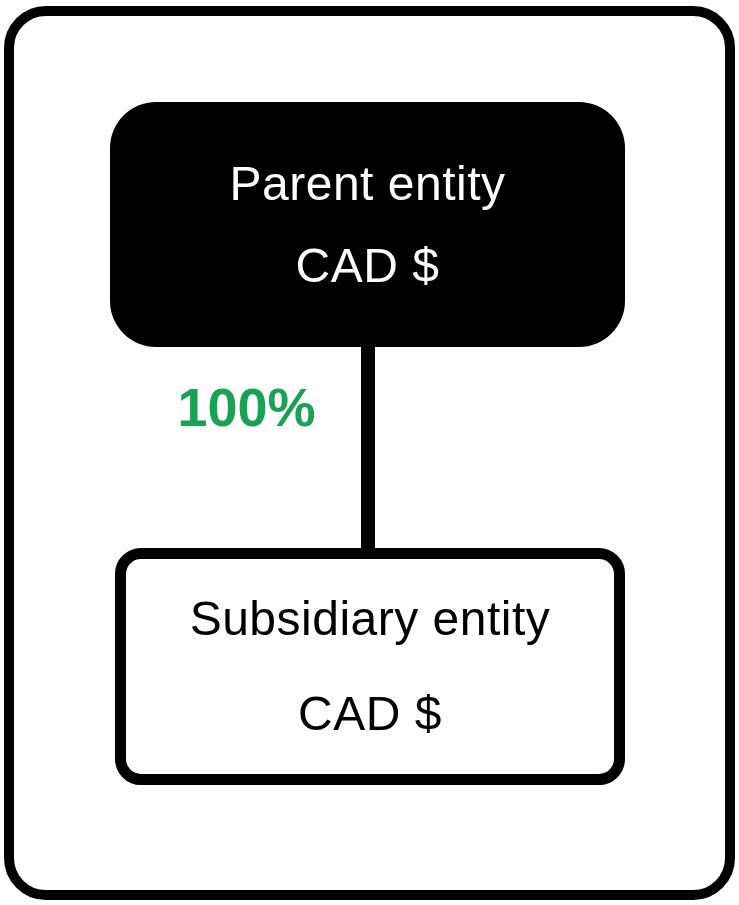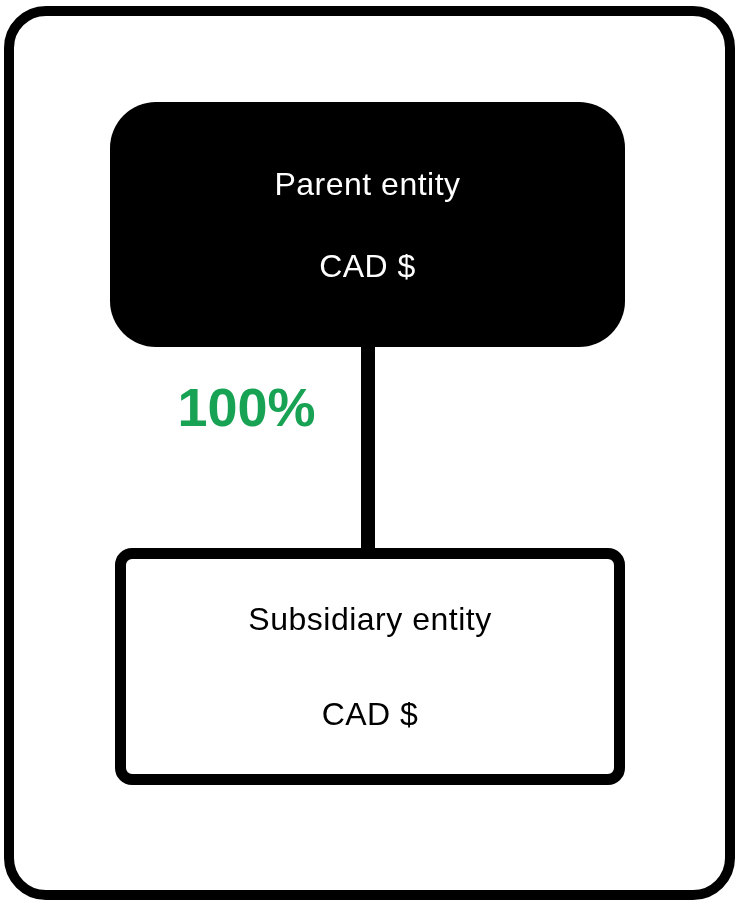--- a/index.html
+++ b/index.html
@@ -25,21 +25,21 @@
     border-radius: 42px;
     background: transparent;
   }
   .node {
     position: absolute;
     display: flex;
     flex-direction: column;
     align-items: center;
     justify-content: center;
     text-align: left;
-    font-size: 32px;
+    font-size: 48px;
     line-height: 82px;
     letter-spacing: 0.5px;
   }
   .node-parent {
     left: 110px;
     top: 102px;
     width: 515px;
     height: 245px;
     background: #000000;
     color: #ffffff;
@@ -47,21 +47,21 @@
   }
   .node-subsidiary {
     left: 115px;
     top: 548px;
     width: 510px;
     height: 237px;
     box-sizing: border-box;
     background: #ffffff;
     color: #000000;
     border: 11px solid #000000;
-    border-radius: 17px;
+    border-radius: 26px;
     gap: 13px;
   }
   .connector {
     position: absolute;
     left: 361px;
     top: 345px;
     width: 14px;
     height: 215px;
     background: #000000;
   }

